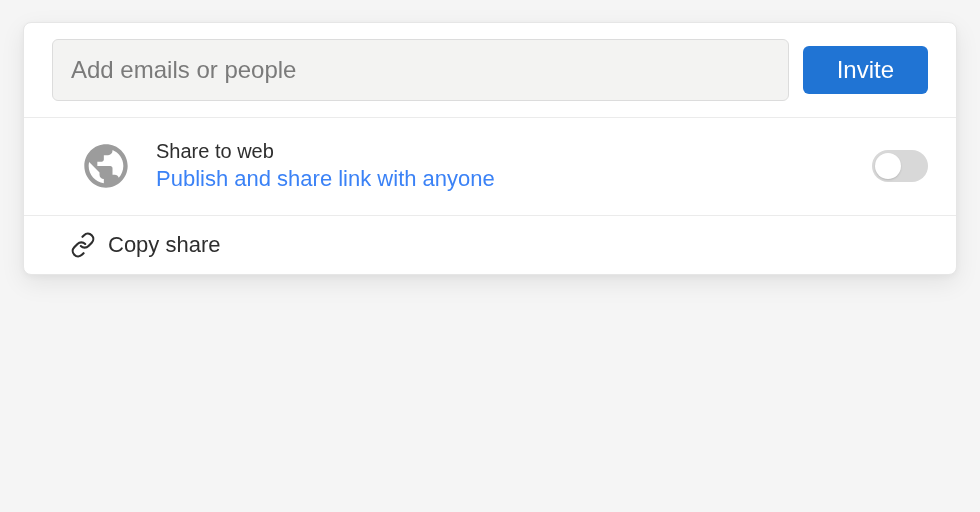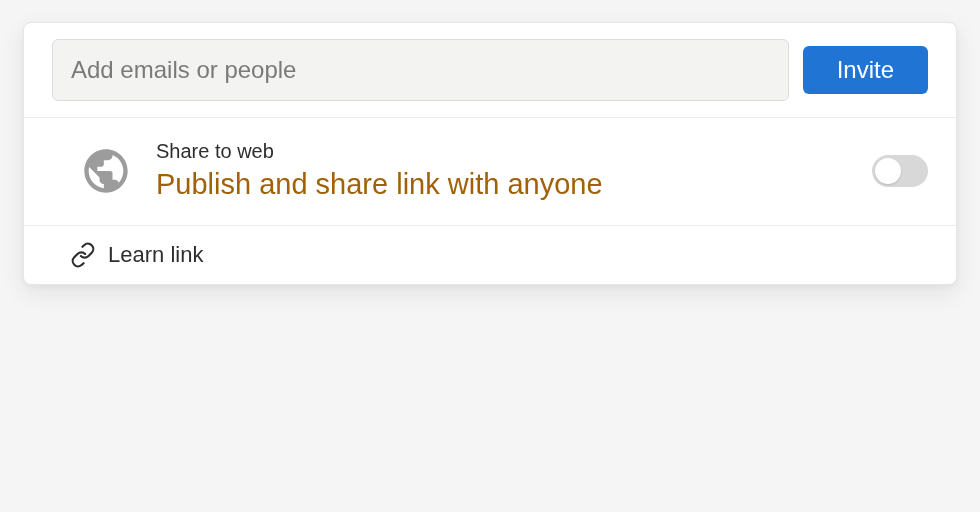--- a/index.html
+++ b/index.html
@@ -71,22 +71,22 @@
     .share-web-text {
       flex: 1;
     }
     .share-web-title {
       font-size: 20px;
       font-weight: 400;
       color: #2e2e2e;
       line-height: 1.3;
     }
     .share-web-subtitle {
-      font-size: 29px;
-      color: #a16207;
+      font-size: 22px;
+      color: #3b82f6;
       line-height: 1.4;
     }
     .toggle {
       width: 56px;
       height: 32px;
       background: #d8d8d8;
       border-radius: 32px;
       position: relative;
       cursor: pointer;
       flex-shrink: 0;
@@ -165,17 +165,17 @@
   </div>
 
   <div class="footer-section">
     <div class="copy-link">
       <span class="link-icon">
         <svg viewBox="0 0 24 24" fill="none" stroke="currentColor" stroke-width="2" stroke-linecap="round">
           <path d="M10 13a5 5 0 0 0 7.07 0l3-3a5 5 0 0 0-7.07-7.07l-1.5 1.5"></path>
           <path d="M14 11a5 5 0 0 0-7.07 0l-3 3a5 5 0 0 0 7.07 7.07l1.5-1.5"></path>
         </svg>
       </span>
-      <span>Learn link</span>
+      <span>Copy share</span>
     </div>
   </div>
 
 </div>
 
 </body></html>

